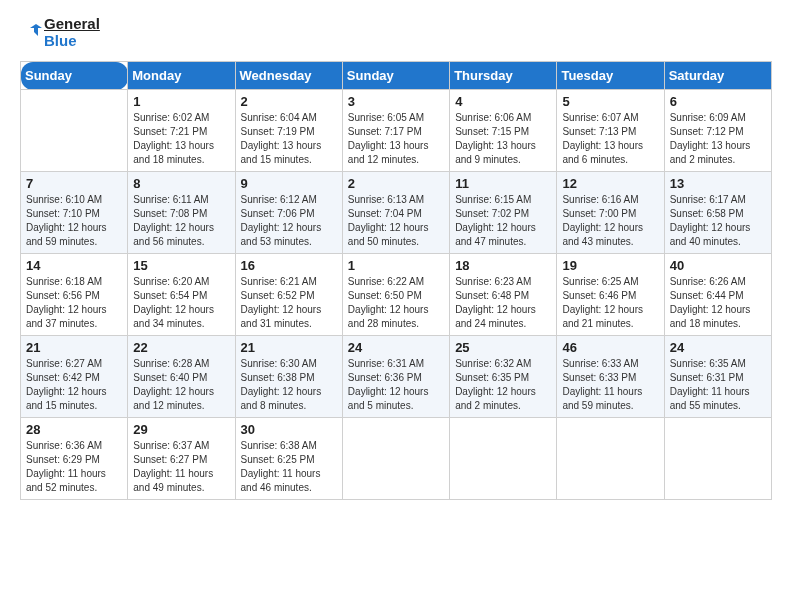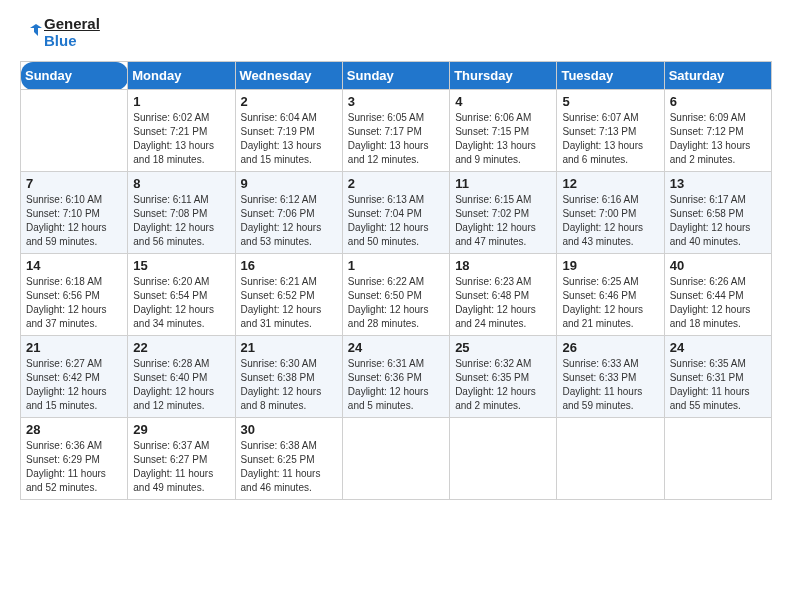--- a/index.html
+++ b/index.html
@@ -210,21 +210,21 @@
         </td>
         <td>
           <span class="day-num">24</span>
           <div class="cell-info">Sunrise: 6:31 AM<br>Sunset: 6:36 PM<br>Daylight: 12 hours and 5 minutes.</div>
         </td>
         <td>
           <span class="day-num">25</span>
           <div class="cell-info">Sunrise: 6:32 AM<br>Sunset: 6:35 PM<br>Daylight: 12 hours and 2 minutes.</div>
         </td>
         <td>
-          <span class="day-num">26</span>
+          <span class="day-num">46</span>
           <div class="cell-info">Sunrise: 6:33 AM<br>Sunset: 6:33 PM<br>Daylight: 11 hours and 59 minutes.</div>
         </td>
         <td>
           <span class="day-num">24</span>
           <div class="cell-info">Sunrise: 6:35 AM<br>Sunset: 6:31 PM<br>Daylight: 11 hours and 55 minutes.</div>
         </td>
       </tr>
       <tr>
         <td>
           <span class="day-num">28</span>

